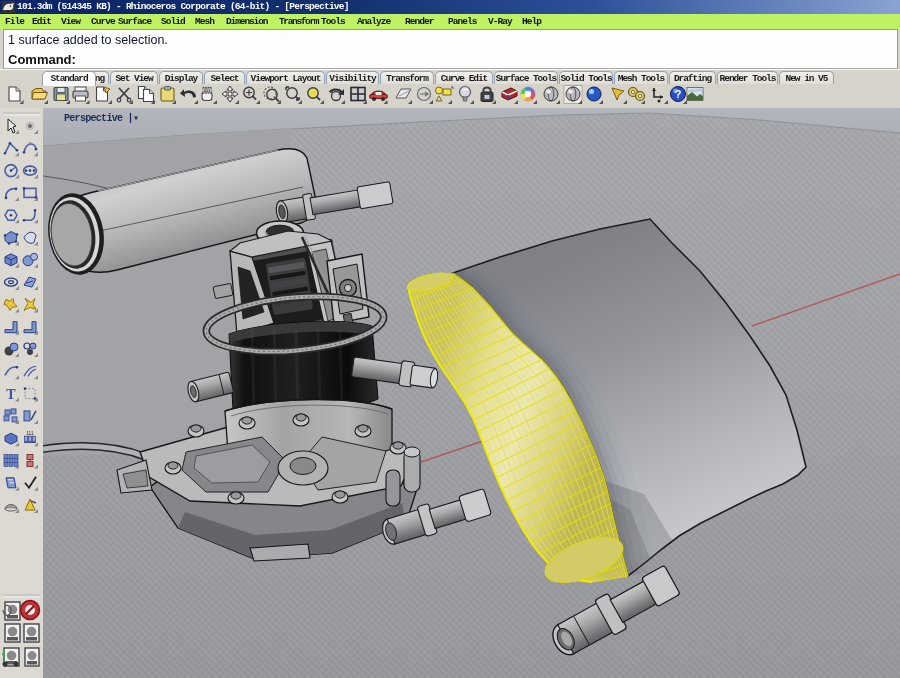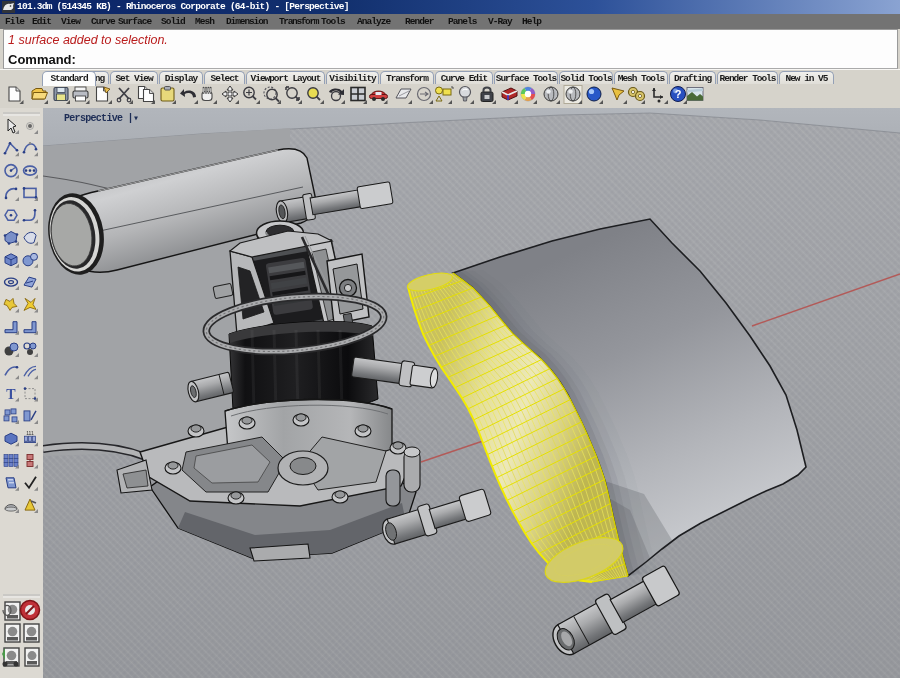--- a/index.html
+++ b/index.html
@@ -5,27 +5,27 @@
 html,body{margin:0;padding:0;background:#d6d3cb;}
 #app{position:relative;width:900px;height:678px;overflow:hidden;
   font-family:"Liberation Mono",monospace;background:#d6d3cb;}
 .abs{position:absolute;}
 
 #title{left:0;top:0;width:900px;height:14px;
   background:linear-gradient(to right,#0b2468,#12306e 38%,#2d5199 66%,#8aa3d2);}
 #title .txt{left:17px;top:1px;font-size:9.5px;font-weight:bold;color:#fff;
   letter-spacing:-0.75px;white-space:pre;text-align:right;}
 
-#menu{left:0;top:14px;width:900px;height:15px;background:#737373;}
+#menu{left:0;top:14px;width:900px;height:15px;background:#bef264;}
 .mi{position:absolute;top:2px;font-size:9.5px;color:#101010;letter-spacing:-0.95px;font-weight:bold;}
 
 #hist{left:3px;top:29px;width:893px;height:22px;background:#fdfdfd;
   border:1px solid #999;border-bottom:1px solid #c0c0c0;}
 #hist span{position:absolute;left:4px;top:3px;font-family:"Liberation Sans",sans-serif;
-  font-size:12.5px;color:#b91c1c;font-style:italic;}
+  font-size:12.5px;color:#0f172a;}
 #cmd{left:3px;top:52px;width:893px;height:16px;background:#fdfdfd;
   border-left:1px solid #999;border-right:1px solid #999;border-bottom:1px solid #aaa;}
 #cmd span{position:absolute;left:4px;top:0px;font-family:"Liberation Sans",sans-serif;
   font-size:13px;font-weight:bold;color:#101010;}
 
 #tabs{left:0;top:69px;width:900px;height:15px;background:#d6d3cb;
   border-top:1px solid #f8f7f4;}
 .tab{position:absolute;top:1px;height:13px;border:1px solid #94a0b6;border-bottom:none;
   border-radius:5px 5px 0 0;background:linear-gradient(#f0efec,#dedcd5);
   font-size:9.5px;font-weight:bold;color:#1a1a1a;letter-spacing:-1.05px;

